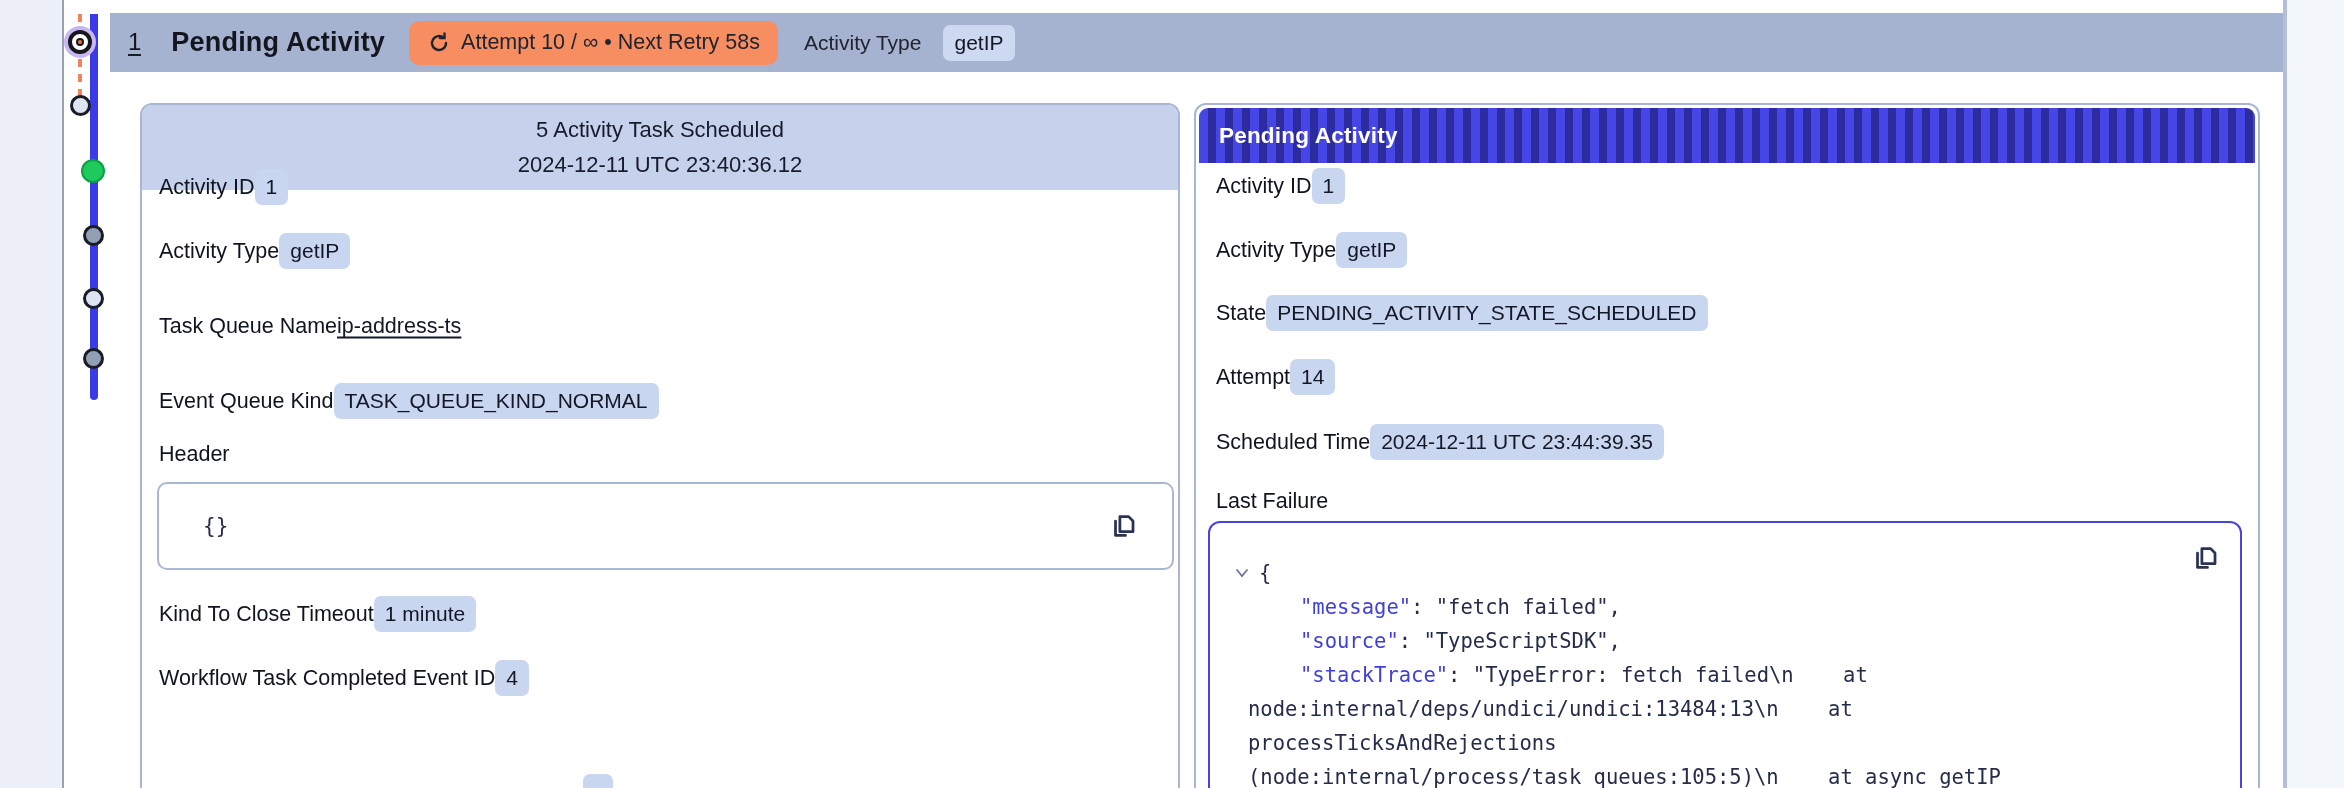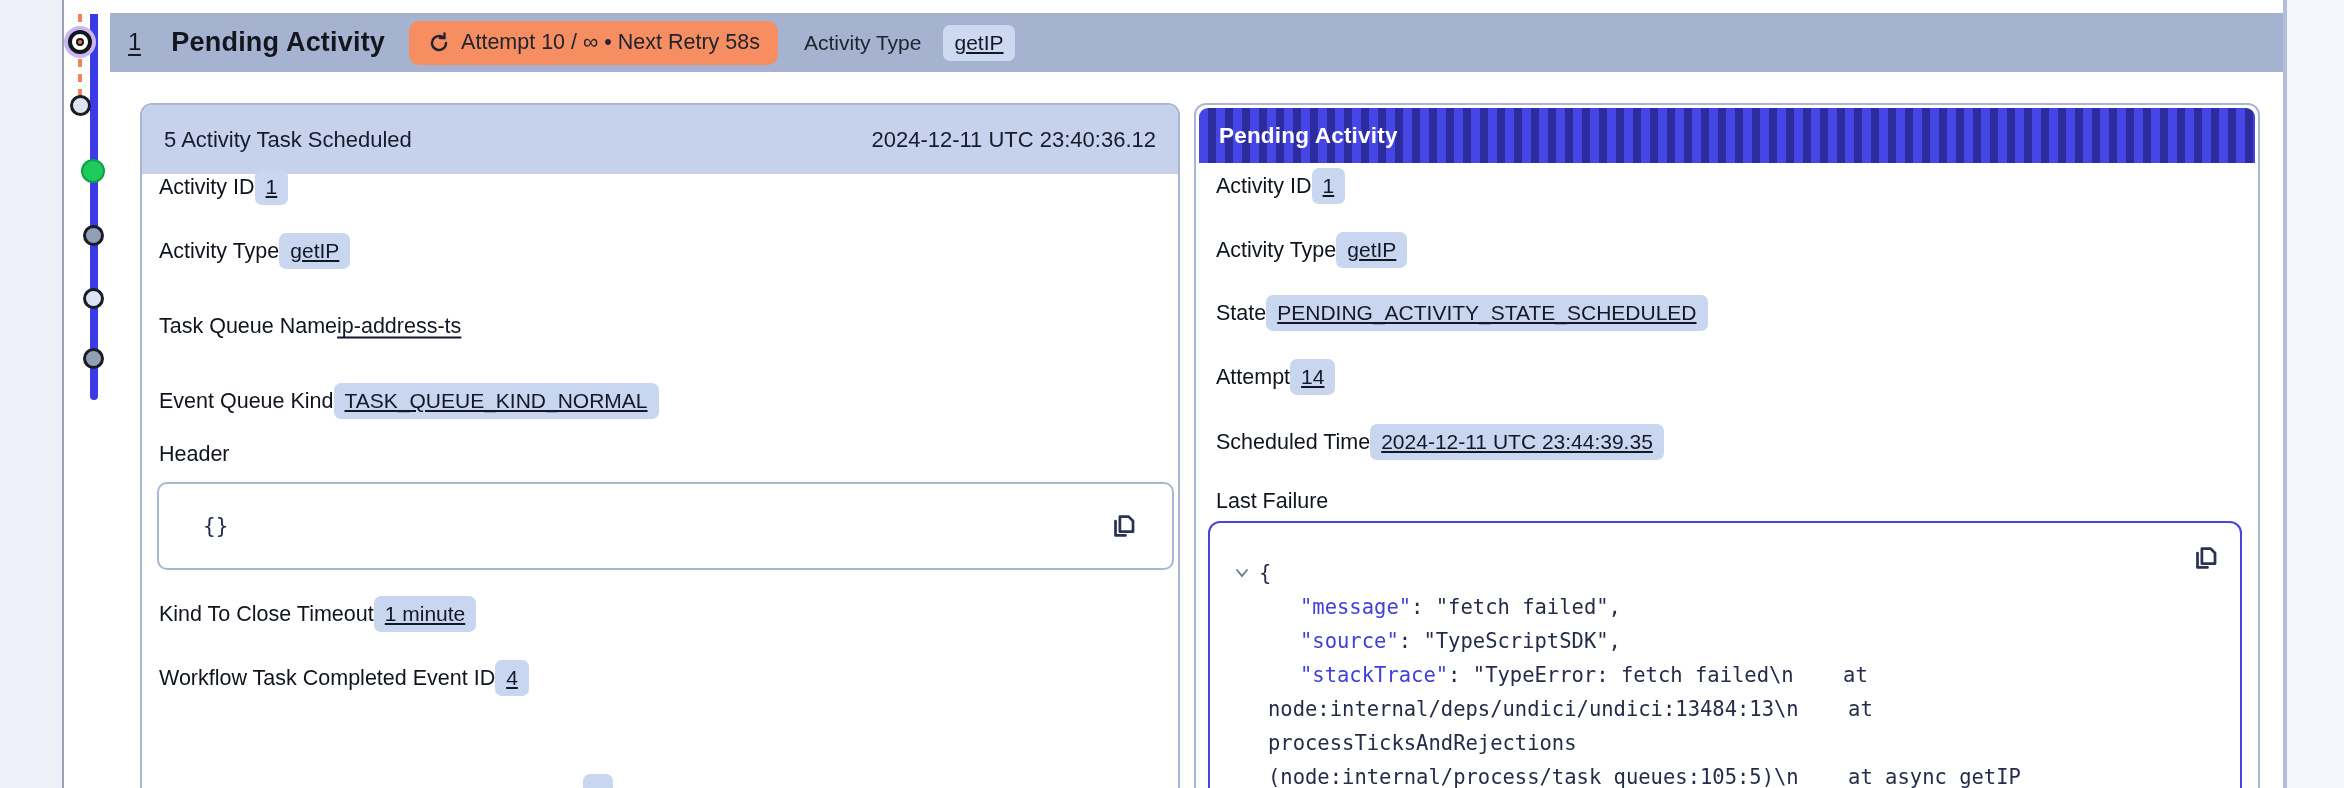--- a/index.html
+++ b/index.html
@@ -26,29 +26,29 @@
   .dot-green{left:81px;top:159px;width:20px;height:20px;border:2px solid #0f9e48;background:#1dca5b;}
 
   
   .band{position:absolute;left:110px;top:13px;width:2173px;height:59px;background:#a5b3d0;
         display:flex;align-items:center;}
   .evt-num{margin-left:18px;font-size:24px;font-weight:500;color:#14161f;border-bottom:2.5px solid #1a1d29;line-height:1.05;}
   .evt-title{margin-left:30px;font-size:27px;font-weight:700;color:#14161f;letter-spacing:.2px;}
   .retry-badge{margin-left:24px;height:44px;background:#f78e62;border-radius:10px;display:flex;align-items:center;
                padding:0 18px;gap:10px;font-size:21.5px;color:#20242f;}
   .at-label{margin-left:26px;font-size:21px;color:#20242f;}
-  .badge{display:inline-block;background:#c9d6f0;border-radius:7px;padding:6px 11px;font-size:21px;color:#131726;white-space:nowrap;text-decoration:underline;}
+  .badge{display:inline-block;background:#c9d6f0;border-radius:7px;padding:6px 11px;font-size:21px;color:#131726;white-space:nowrap;}
   .band .badge{margin-left:22px;background:#ccd9f1;}
 
   
   .panel{position:absolute;top:103px;background:#fff;border:2px solid #a9b6d3;box-sizing:border-box;}
   .panel-left{left:140px;width:1040px;height:700px;border-radius:12px 12px 0 0;}
   .panel-right{left:1194px;width:1066px;height:700px;border-radius:12px;}
   .panel-left-header{height:61px;background:#c6d2ec;border-radius:10px 10px 0 0;display:flex;align-items:center;
-                     justify-content:space-between;padding:4px 22px;font-size:22px;color:#171b2b;}
+                     justify-content:space-between;padding:12px 22px;font-size:22px;color:#171b2b;flex-direction:column;}
   .row{position:absolute;left:17px;transform:translateY(-50%);display:flex;align-items:center;gap:0;
        font-size:21.5px;color:#131726;white-space:nowrap;}
   .panel-right .row{left:20px;}
   .lbl{color:#10141f;}
   .link{color:#131726;text-decoration:underline;text-underline-offset:4px;cursor:pointer;}
 
   
   .hbox{position:absolute;left:15px;top:377px;width:1017px;height:88px;border:2px solid #a9b6d4;border-radius:10px;box-sizing:border-box;}
   .hbox .mono{position:absolute;left:44px;top:50%;transform:translateY(-50%);
               font-family:"DejaVu Sans Mono",monospace;font-size:21px;color:#252c4a;}
@@ -59,21 +59,21 @@
           background:repeating-linear-gradient(90deg,#4646e6 0 9px,#2c2c9f 9px 17px);
           display:flex;align-items:center;padding-left:20px;box-sizing:border-box;}
   .banner-title{color:#fff;font-size:22.5px;font-weight:700;letter-spacing:.2px;}
 
   
   .code-box{position:absolute;left:12px;top:416px;width:1034px;height:560px;border:2.5px solid #4a43dd;border-radius:12px;
             box-sizing:border-box;padding-top:33px;font-family:"DejaVu Sans Mono",monospace;font-size:20.5px;color:#252c4a;}
   .code-line{height:34px;line-height:34px;white-space:pre;}
   .cl-open{padding-left:24px;display:flex;align-items:center;gap:9px;}
   .cl-key{padding-left:90px;}
-  .cl-wrap{padding-left:58px;}
+  .cl-wrap{padding-left:38px;}
   .json-key{color:#4040d8;}
   .code-box .copy-btn{right:20px;top:20px;transform:none;}
 
   .frag-badge{position:absolute;left:441px;top:669px;width:30px;height:26px;background:#c9d6f0;border-radius:7px;}
 </style>
 </head>
 <body>
 
 <div id="app">
 

